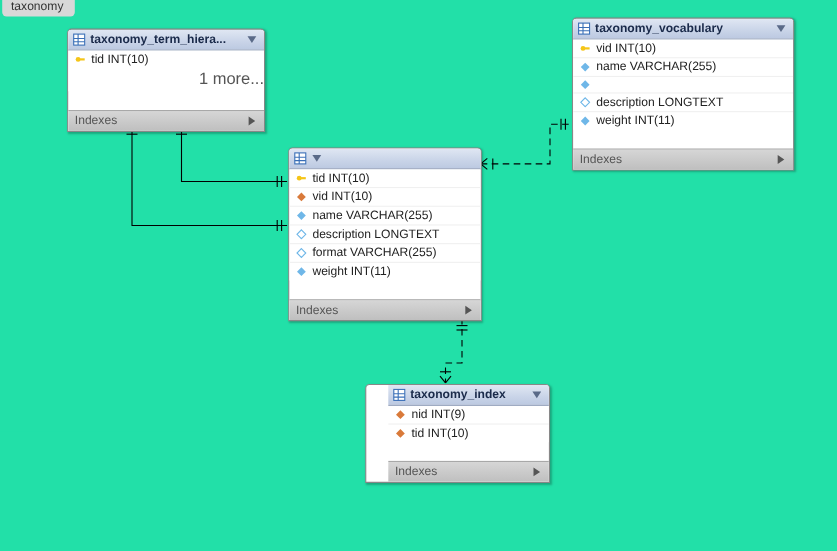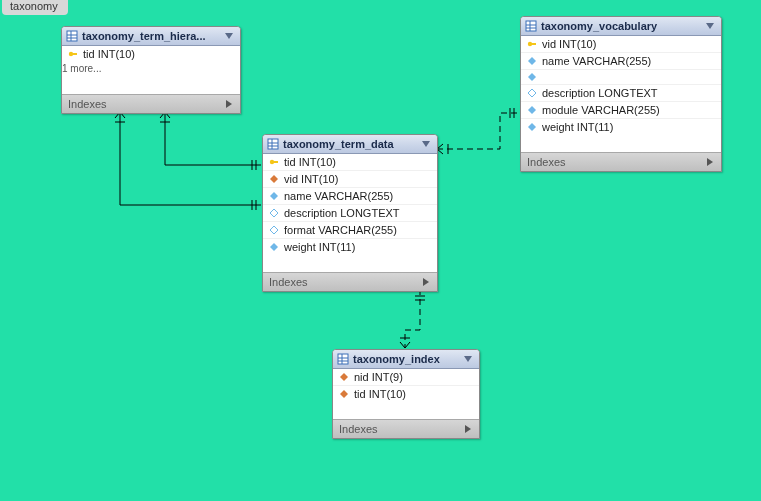--- a/index.html
+++ b/index.html
@@ -8,21 +8,21 @@
   .entity { position:absolute; border:1px solid #888; border-radius:4px 4px 0 0; box-shadow:1px 1px 2px rgba(0,0,0,.25); background:#fff; overflow:hidden; }
   .entity .titlebar { background:linear-gradient(#e0e7f3,#c9d4e8 60%,#bcc9e1); border-bottom:1px solid #8a98b4; padding:3px 6px 3px 4px; display:flex; align-items:center; gap:4px; }
   .entity .titlebar .icon { width:12px; height:12px; flex:none; }
   .entity .titlebar .title { font-weight:bold; color:#1a2a4a; flex:1 1 auto; white-space:nowrap; overflow:hidden; text-overflow:ellipsis; }
   .entity .titlebar .collapse { width:10px; height:10px; flex:none; }
   .entity .columns { background:#fff; }
   .entity .col { padding:2px 6px 2px 6px; display:flex; align-items:center; gap:5px; border-top:1px solid #f0f0f0; color:#222; }
   .entity .col:first-child{border-top:none;}
   .entity .col .keyicon { width:10px; height:10px; flex:none; }
   .entity .col .colname { white-space:nowrap; }
-  .entity .more { text-align:left; color:#555; font-size:10px; padding:1px 0 3px; }
+  .entity .more { text-align:right; color:#555; font-size:15px; padding:1px 0 3px; }
   .entity .indexbar { background:linear-gradient(#d6d6d6,#bfbfbf); color:#555; border-top:1px solid #a8a8a8; padding:3px 6px; display:flex; align-items:center;margin-top:17px; }
   .entity .indexbar .label { flex:1 1 auto; }
   .entity .indexbar .arrow { width:10px; height:10px; flex:none; }
   svg.rel { position:absolute; left:0; top:0; width:761px; height:501px; pointer-events:none; }
   svg.rel path, svg.rel line { stroke:#000; stroke-width:1; fill:none; }
   svg.rel .dashed { stroke-dasharray:6 4; }
 </style>
 </head>
 <body>
 
@@ -93,21 +93,20 @@
   </div>
 
   <div class="entity" style="left:262px; top:134px; width:174px;">
     <div class="titlebar">
       <svg class="icon" viewBox="0 0 12 12">
           <rect x="1" y="1" width="10" height="10" fill="#fff" stroke="#3a6fb7"></rect>
           <line x1="1" y1="5" x2="11" y2="5" stroke="#3a6fb7"></line>
           <line x1="1" y1="8" x2="11" y2="8" stroke="#3a6fb7"></line>
           <line x1="5" y1="1" x2="5" y2="11" stroke="#3a6fb7"></line>
         </svg>
-      <span class="title">taxonomy_term_data</span>
       <svg class="collapse" viewBox="0 0 10 10">
           <polygon points="1,2 9,2 5,8" fill="#5a6a88"></polygon>
         </svg>
     </div>
     <div class="columns" id="cols-term-data">
         <div class="col">
           <svg class="keyicon" viewBox="0 0 10 10">
             <circle cx="3" cy="5" r="2.2" fill="#f5c518"></circle>
             <rect x="4" y="4" width="5" height="2" fill="#f5c518"></rect>
           </svg>
@@ -187,38 +186,32 @@
         <div class="col">
           <svg class="keyicon" viewBox="0 0 10 10">
             <polygon points="5,1 9,5 5,9 1,5" fill="none" stroke="#6fb7e8"></polygon>
           </svg>
           <span class="colname">description LONGTEXT</span>
         </div>
         <div class="col">
           <svg class="keyicon" viewBox="0 0 10 10">
             <polygon points="5,1 9,5 5,9 1,5" fill="#6fb7e8"></polygon>
           </svg>
-          <span class="colname">module VARCHAR(255)</span>
-        </div>
-        <div class="col">
-          <svg class="keyicon" viewBox="0 0 10 10">
-            <polygon points="5,1 9,5 5,9 1,5" fill="#6fb7e8"></polygon>
-          </svg>
           <span class="colname">weight INT(11)</span>
         </div>
       </div>
     <div class="indexbar">
       <span class="label">Indexes</span>
       <svg class="arrow" viewBox="0 0 10 10">
           <polygon points="2,1 8,5 2,9" fill="#555"></polygon>
         </svg>
     </div>
   </div>
 
-  <div class="entity" style="left:332px; top:349px; width:146px;">
+  <div class="entity" style="left:332px; top:349px; width:146px;padding-left:20px;">
     <div class="titlebar">
       <svg class="icon" viewBox="0 0 12 12">
           <rect x="1" y="1" width="10" height="10" fill="#fff" stroke="#3a6fb7"></rect>
           <line x1="1" y1="5" x2="11" y2="5" stroke="#3a6fb7"></line>
           <line x1="1" y1="8" x2="11" y2="8" stroke="#3a6fb7"></line>
           <line x1="5" y1="1" x2="5" y2="11" stroke="#3a6fb7"></line>
         </svg>
       <span class="title">taxonomy_index</span>
       <svg class="collapse" viewBox="0 0 10 10">
           <polygon points="1,2 9,2 5,8" fill="#5a6a88"></polygon>

